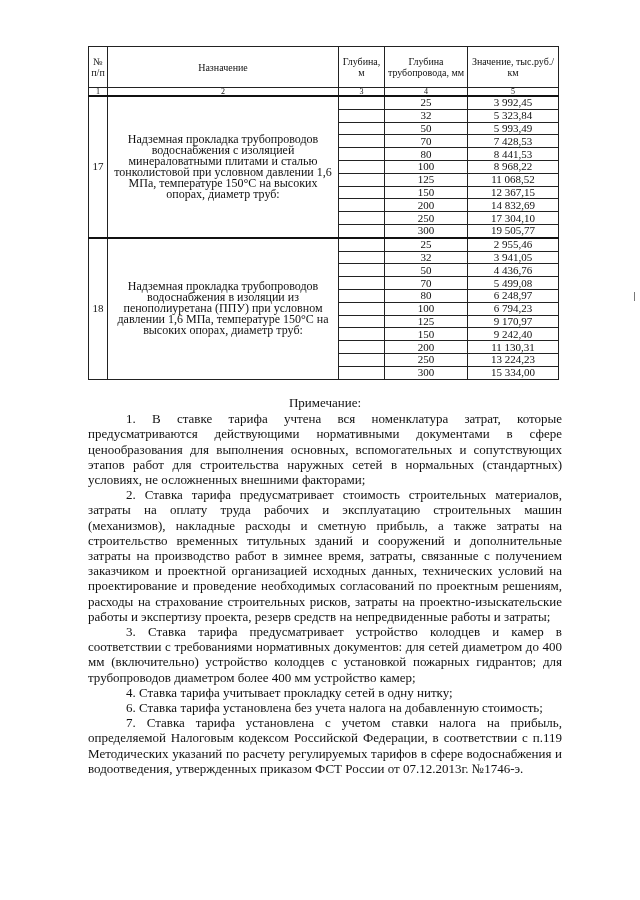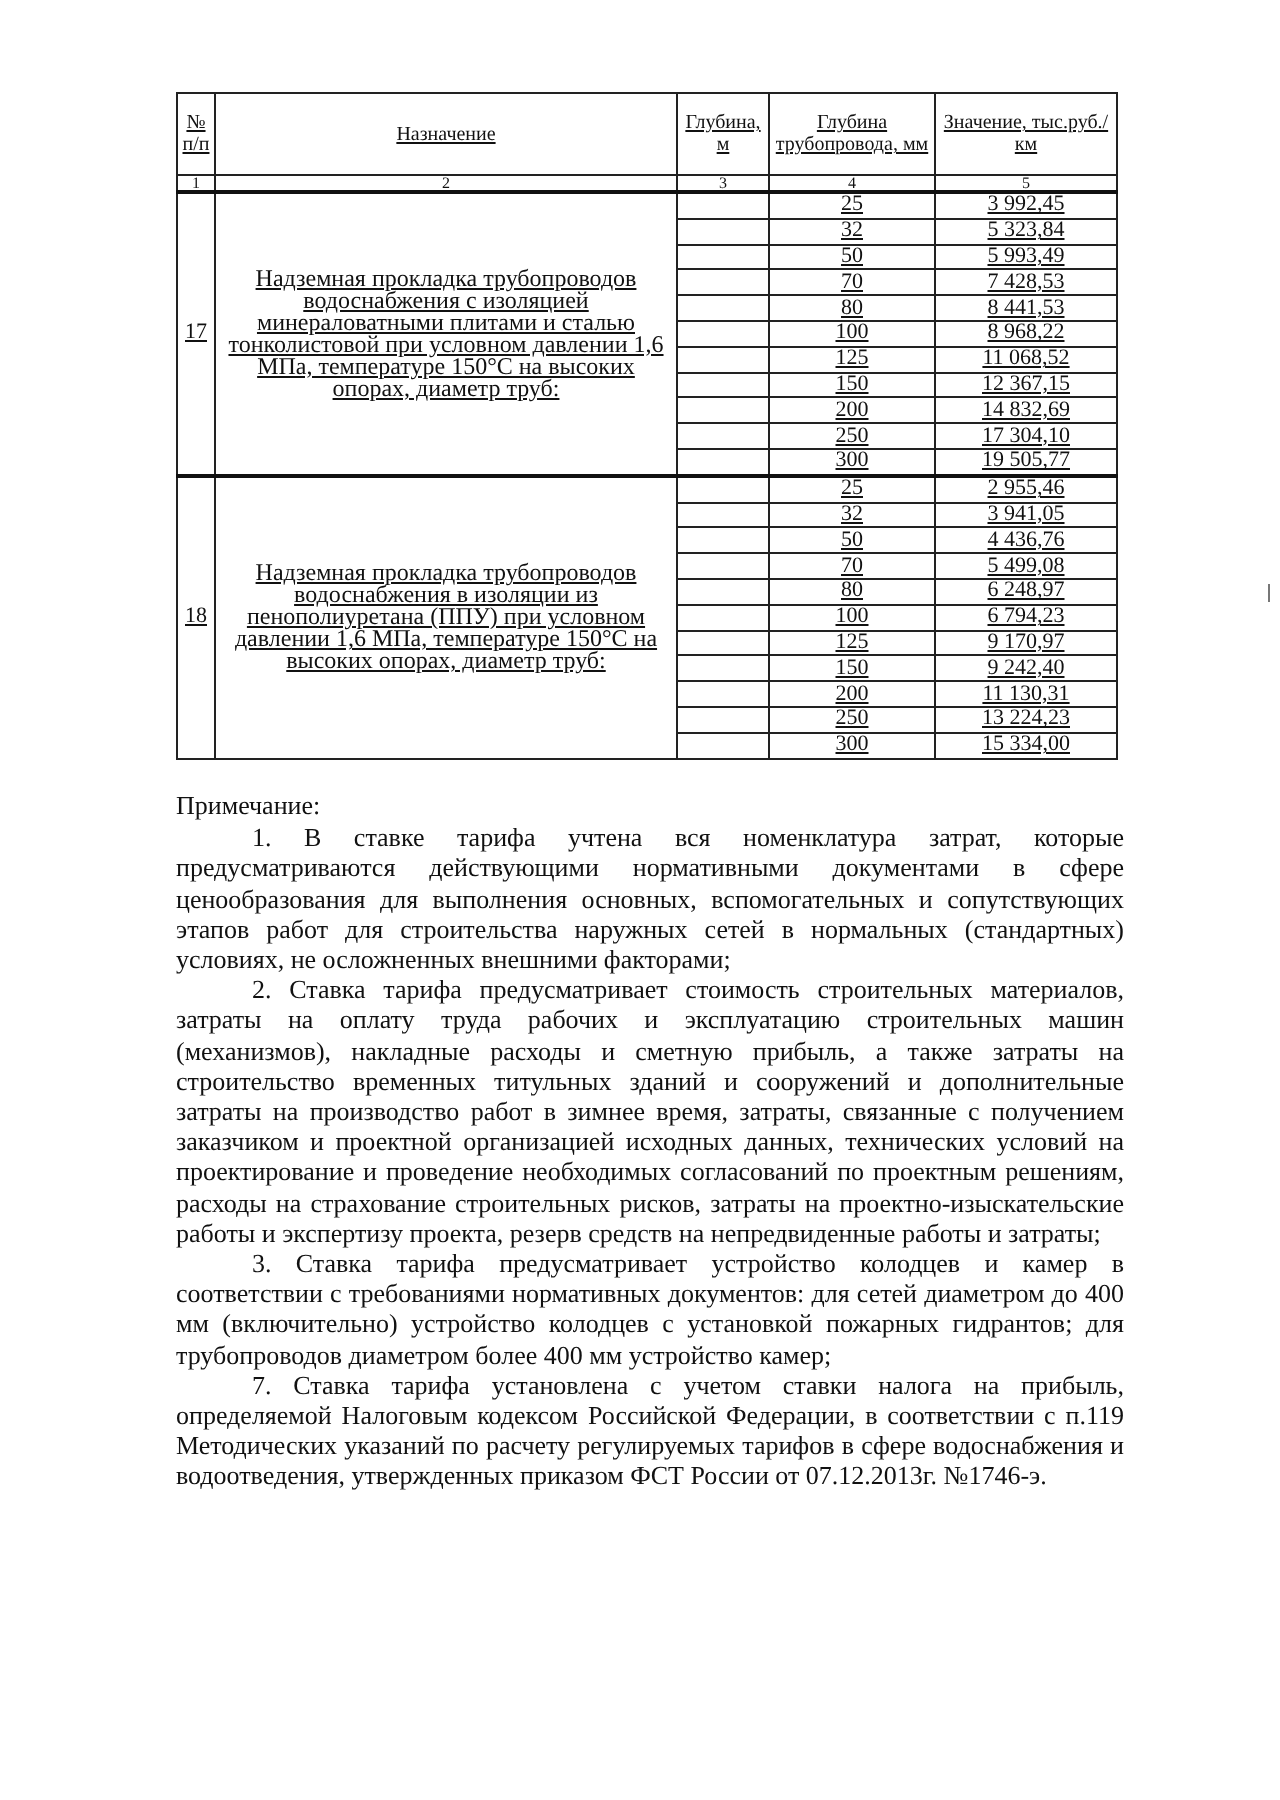--- a/index.html
+++ b/index.html
@@ -18,29 +18,29 @@
     border: 1px solid #222; padding: 0 2px; text-align: center; vertical-align: middle;
     font-weight: normal;
   }
   table.tariff th { height: 40px; font-size: 10px; line-height: 1.1; }
   table.tariff tr.idx td { height: 7px; font-size: 8px; line-height: 7px; padding: 0; }
   table.tariff tr.row td { height: 11.8px; line-height: 11px; padding: 0; }
   table.tariff td.num { font-size: 11px; }
   table.tariff td.desc { font-size: 12px; line-height: 1.15; padding: 0 6px; vertical-align: middle; }
   table.tariff td.no { font-size: 11px; }
   table.tariff tbody.group { border-top: 2px solid #111; }
-  table.tariff { border: 1.5px solid #111; text-decoration: underline; }
+  table.tariff { border: 1.5px solid #111; }
   .col1 { width: 19px; } .col2 { width: 231px; } .col3 { width: 46px; }
   .col4 { width: 83px; } .col5 { width: 91px; }
 
   .notes {
     position: absolute; left: 88px; top: 395px; width: 474px;
     font-size: 13px; line-height: 15.2px; text-align: justify;
   }
-  .notes .title { text-align: left; margin-bottom: 1px; }
+  .notes .title { text-align: center; margin-bottom: 1px; }
   .notes p { margin: 0; text-indent: 38px; }
   .scan-mark {
     position: absolute; left: 634px; top: 292px; width: 1px; height: 9px; background: #777;
   }
 </style>
 </head>
 <body>
 
 <div class="page">
 
@@ -188,17 +188,19 @@
           <td class="num">15 334,00</td>
         </tr>
     </tbody>
   </table>
 
   <div class="notes">
     <div class="title">Примечание:</div>
     <p>1. В ставке тарифа учтена вся номенклатура затрат, которые предусматриваются действующими нормативными документами в сфере ценообразования для выполнения основных, вспомогательных и сопутствующих этапов работ для строительства наружных сетей в нормальных (стандартных) условиях, не осложненных внешними факторами;</p>
     <p>2. Ставка тарифа предусматривает стоимость строительных материалов, затраты на оплату труда рабочих и эксплуатацию строительных машин (механизмов), накладные расходы и сметную прибыль, а также затраты на строительство временных титульных зданий и сооружений и дополнительные затраты на производство работ в зимнее время, затраты, связанные с получением заказчиком и проектной организацией исходных данных, технических условий на проектирование и проведение необходимых согласований по проектным решениям, расходы на страхование строительных рисков, затраты на проектно-изыскательские работы и экспертизу проекта, резерв средств на непредвиденные работы и затраты;</p>
     <p>3. Ставка тарифа предусматривает устройство колодцев и камер в соответствии с требованиями нормативных документов: для сетей диаметром до 400 мм (включительно) устройство колодцев с установкой пожарных гидрантов; для трубопроводов диаметром более 400 мм устройство камер;</p>
+    <p>4. Ставка тарифа учитывает прокладку сетей в одну нитку;</p>
+    <p>6. Ставка тарифа установлена без учета налога на добавленную стоимость;</p>
     <p>7. Ставка тарифа установлена с учетом ставки налога на прибыль, определяемой Налоговым кодексом Российской Федерации, в соответствии с п.119 Методических указаний по расчету регулируемых тарифов в сфере водоснабжения и водоотведения, утвержденных приказом ФСТ России от 07.12.2013г. №1746-э.</p>
   </div>
 
   <div class="scan-mark"></div>
 </div>
 
 </body></html>

